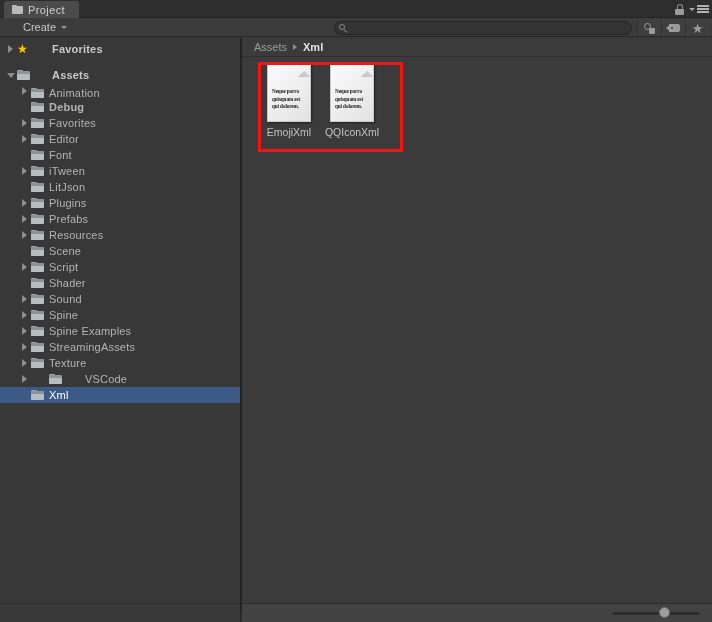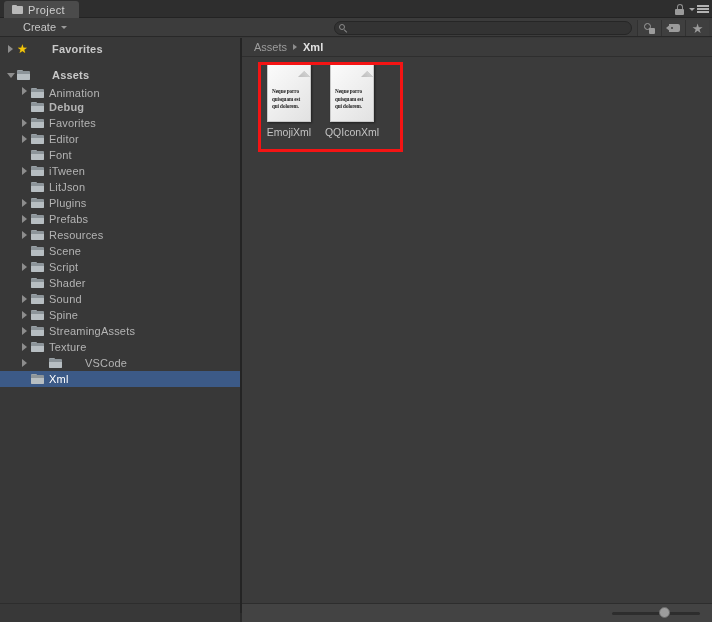--- a/index.html
+++ b/index.html
@@ -732,20 +732,31 @@
           </div>
           <div class="tree-row" style="padding-left: 18px;">
             <span class="twisty">
               <span class="arrow-right"></span>
             </span>
             <span class="folder-icon">
               <span class="tabtop"></span>
               <span class="back"></span>
               <span class="front"></span>
             </span>
+            <span class="tree-label">Spine Examples</span>
+          </div>
+          <div class="tree-row" style="padding-left: 18px;">
+            <span class="twisty">
+              <span class="arrow-right"></span>
+            </span>
+            <span class="folder-icon">
+              <span class="tabtop"></span>
+              <span class="back"></span>
+              <span class="front"></span>
+            </span>
             <span class="tree-label">StreamingAssets</span>
           </div>
           <div class="tree-row" style="padding-left: 18px;">
             <span class="twisty">
               <span class="arrow-right"></span>
             </span>
             <span class="folder-icon">
               <span class="tabtop"></span>
               <span class="back"></span>
               <span class="front"></span>

